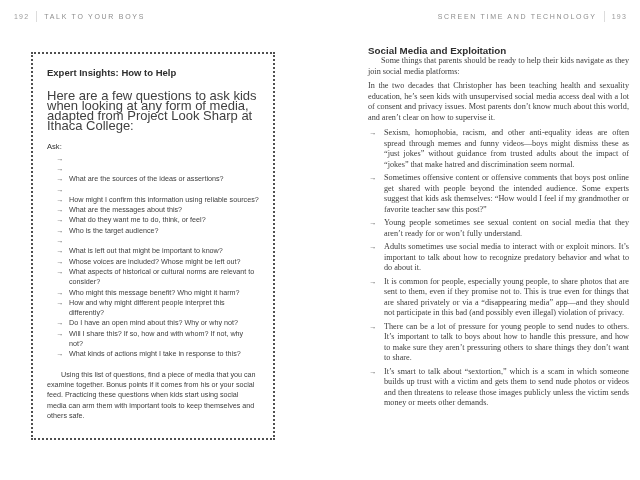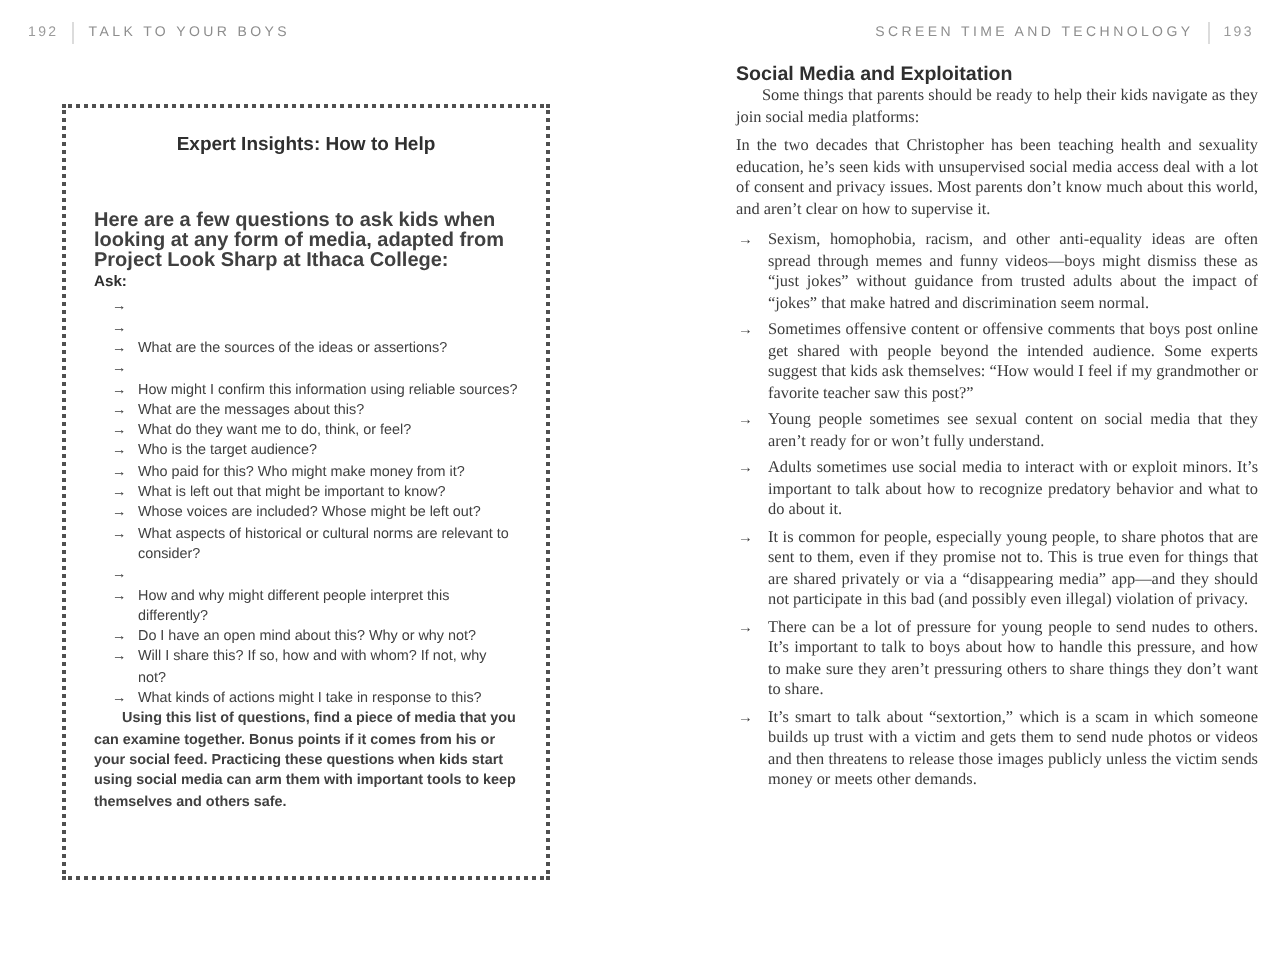--- a/index.html
+++ b/index.html
@@ -26,37 +26,37 @@
 
   
   .insight-box {
     position:absolute; left:31px; top:52px;
     width:244px; height:388px;
     border:2px dotted #4f4f4f;
     padding:13px 14px 0 14px;
     overflow:hidden;
   }
   .box-title {
-    text-align:center; font-weight:bold;
+    text-align:left; font-weight:bold;
     font-size:9.5px; line-height:12.5px; color:#2f2f2f;
   }
   .box-intro {
-    margin-top:26px; font-size:10px; line-height:10.3px; color:#404040;font-weight:bold;
+    margin-top:11px; font-size:13px; line-height:10.3px; color:#404040;
   }
-  .ask-label { font-weight:bold; font-size:7.6px; color:#2f2f2f; }
+  .ask-label { margin-top:10px; font-weight:normal; font-size:7.6px; color:#2f2f2f; }
   .q-list { margin-top:3px; }
   .q { display:flex; font-size:7.2px; line-height:10.3px; padding-left:9px; color:#404040; }
   .q .arr { width:13px; flex:none; }
   .box-closing {
-    font-size:7.2px; line-height:10.3px;
-    text-indent:14px; color:#404040;font-weight:bold;
+    margin-top:10px; font-size:7.2px; line-height:10.3px;
+    text-indent:14px; color:#404040;
   }
 
   
-  .section { position:absolute; left:368px; top:32px; width:261px; }
+  .section { position:absolute; left:368px; top:45px; width:261px; }
   .section-heading { font-weight:bold; font-size:9.8px; color:#2f2f2f; }
   .serif {
     font-family:"Liberation Serif", serif;
     font-size:8.2px; line-height:10.5px;
     text-align:justify; color:#3c3c3c;
   }
   .p1 { margin-top:4px; }
   .p2 { text-indent:13px; }
   .b-list { margin-top:5px; }
   .b { display:flex; margin-bottom:3px; }
@@ -113,36 +113,36 @@
     <div class="q">
         <span class="arr">→</span>
         <span>What do they want me to do, think, or feel?</span>
       </div>
     <div class="q">
         <span class="arr">→</span>
         <span>Who is the target audience?</span>
       </div>
     <div class="q">
         <span class="arr">→</span>
-        <span>Who paid for this? Who might make money from it?</span>
       </div>
     <div class="q">
         <span class="arr">→</span>
         <span>What is left out that might be important to know?</span>
       </div>
     <div class="q">
         <span class="arr">→</span>
         <span>Whose voices are included? Whose might be left out?</span>
       </div>
     <div class="q">
         <span class="arr">→</span>
         <span>What aspects of historical or cultural norms are relevant to consider?</span>
       </div>
     <div class="q">
         <span class="arr">→</span>
+        <span>Who might this message benefit? Who might it harm?</span>
       </div>
     <div class="q">
         <span class="arr">→</span>
         <span>How and why might different people interpret this differently?</span>
       </div>
     <div class="q">
         <span class="arr">→</span>
         <span>Do I have an open mind about this? Why or why not?</span>
       </div>
     <div class="q">

